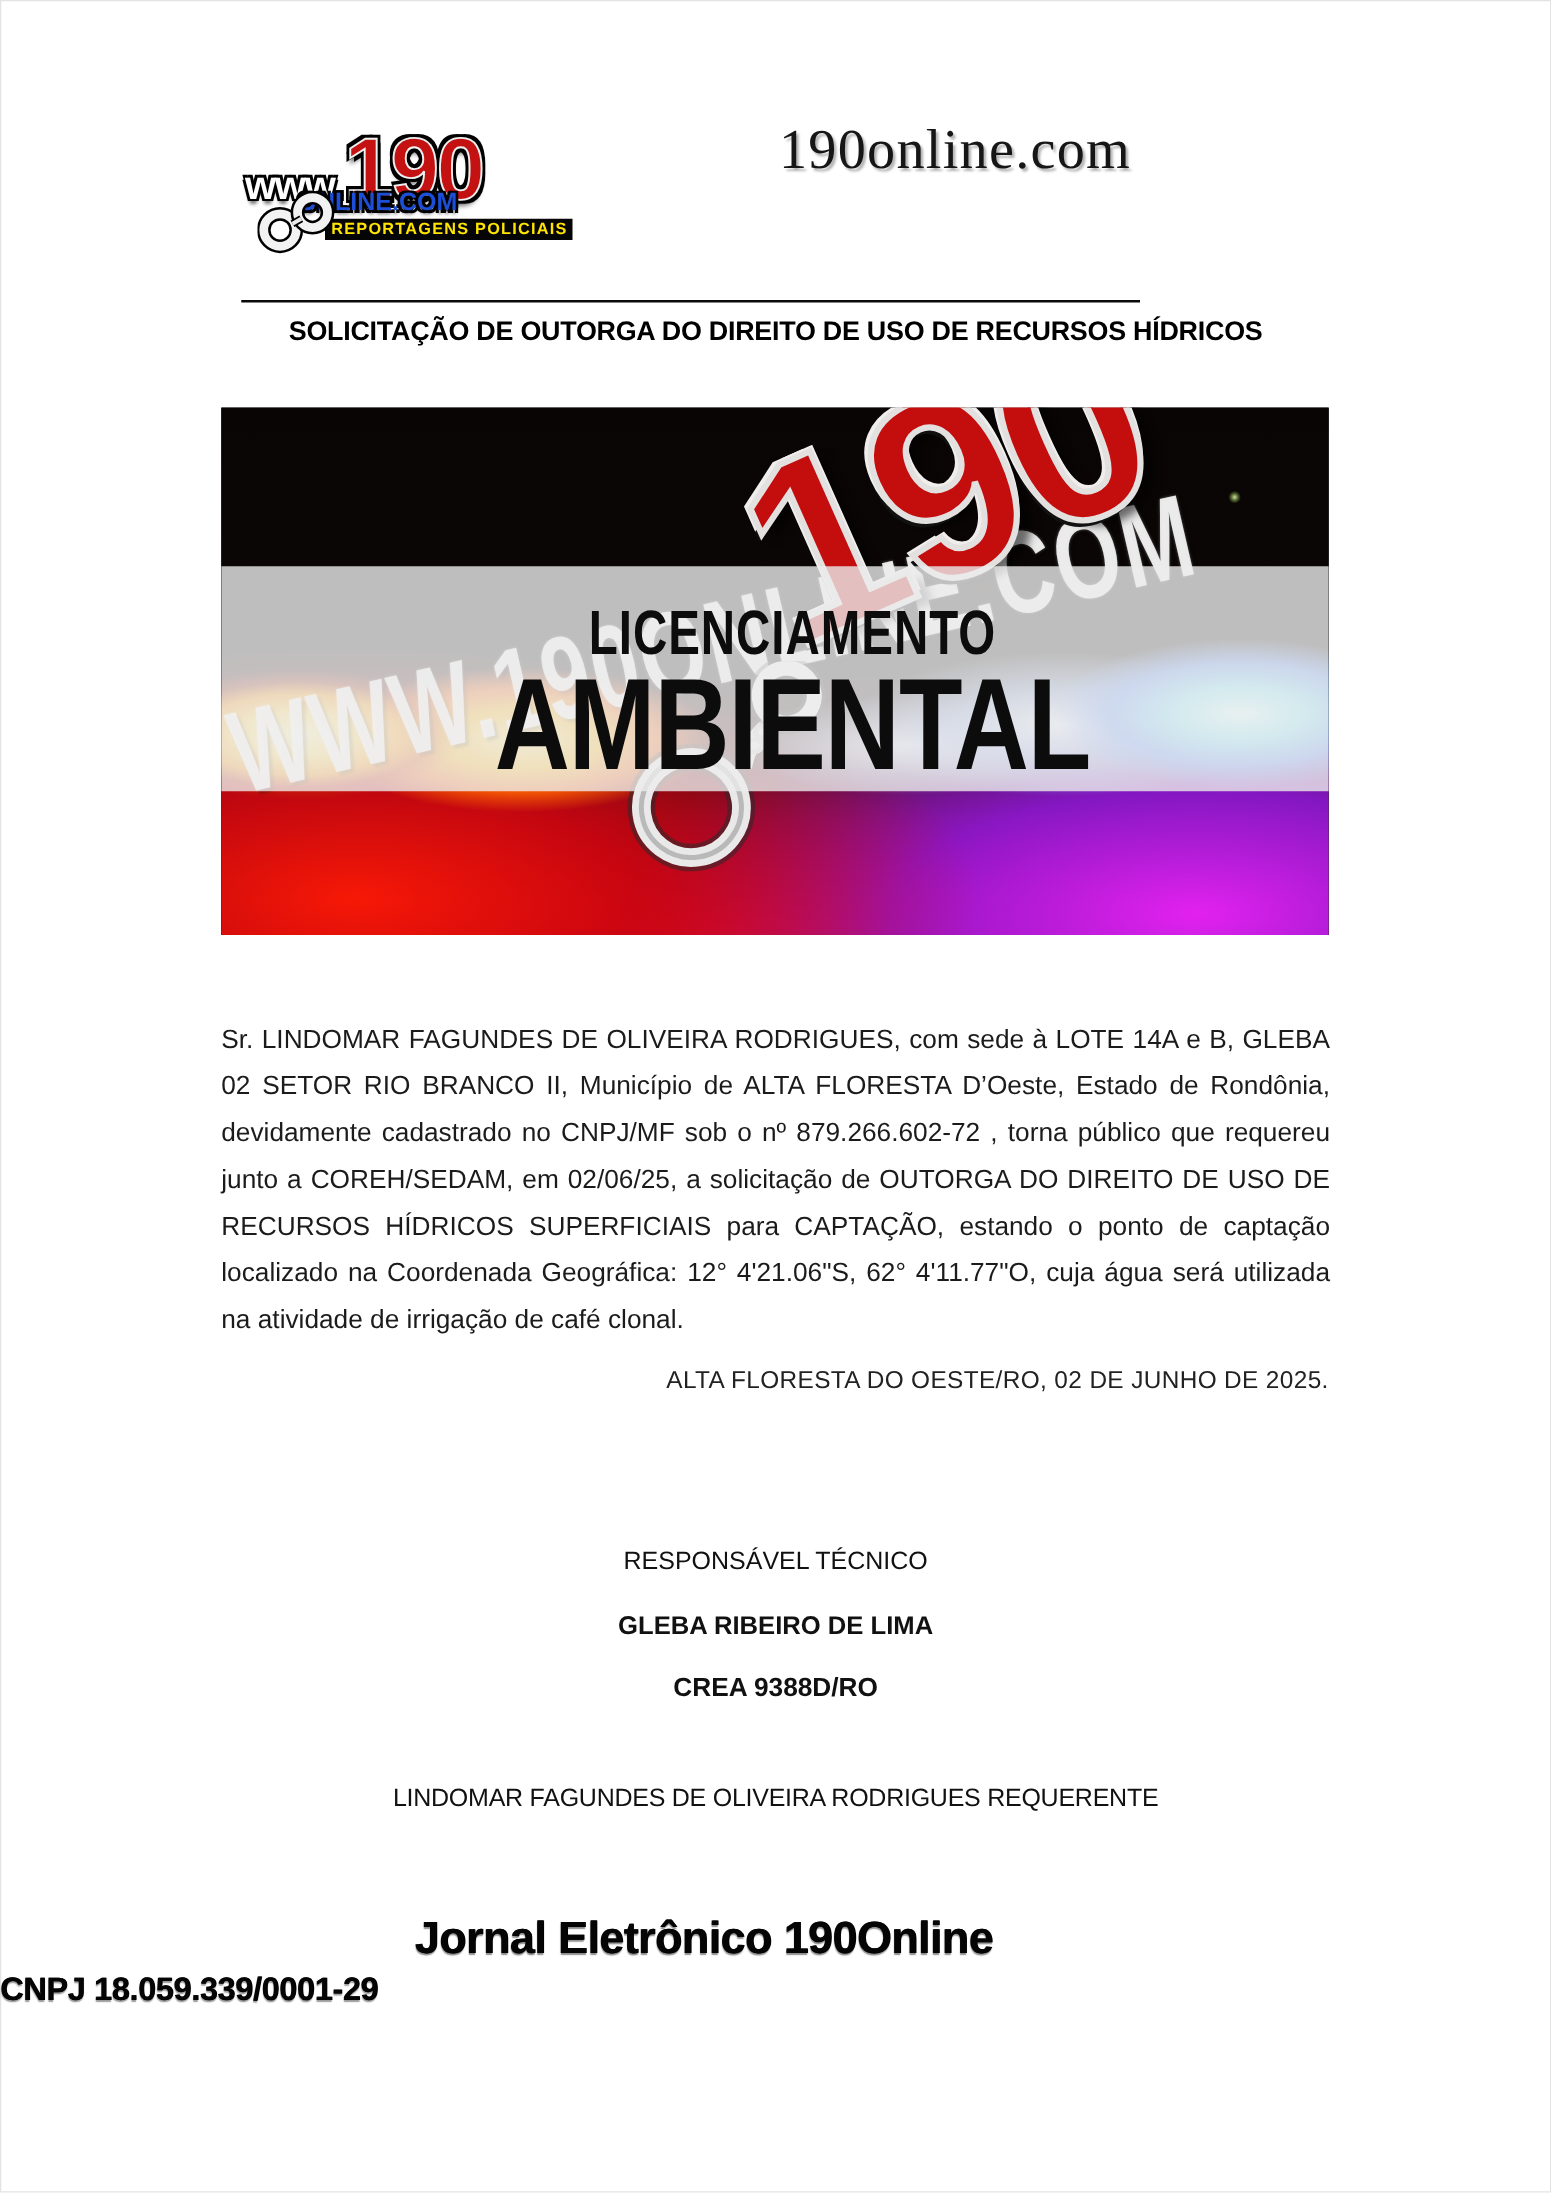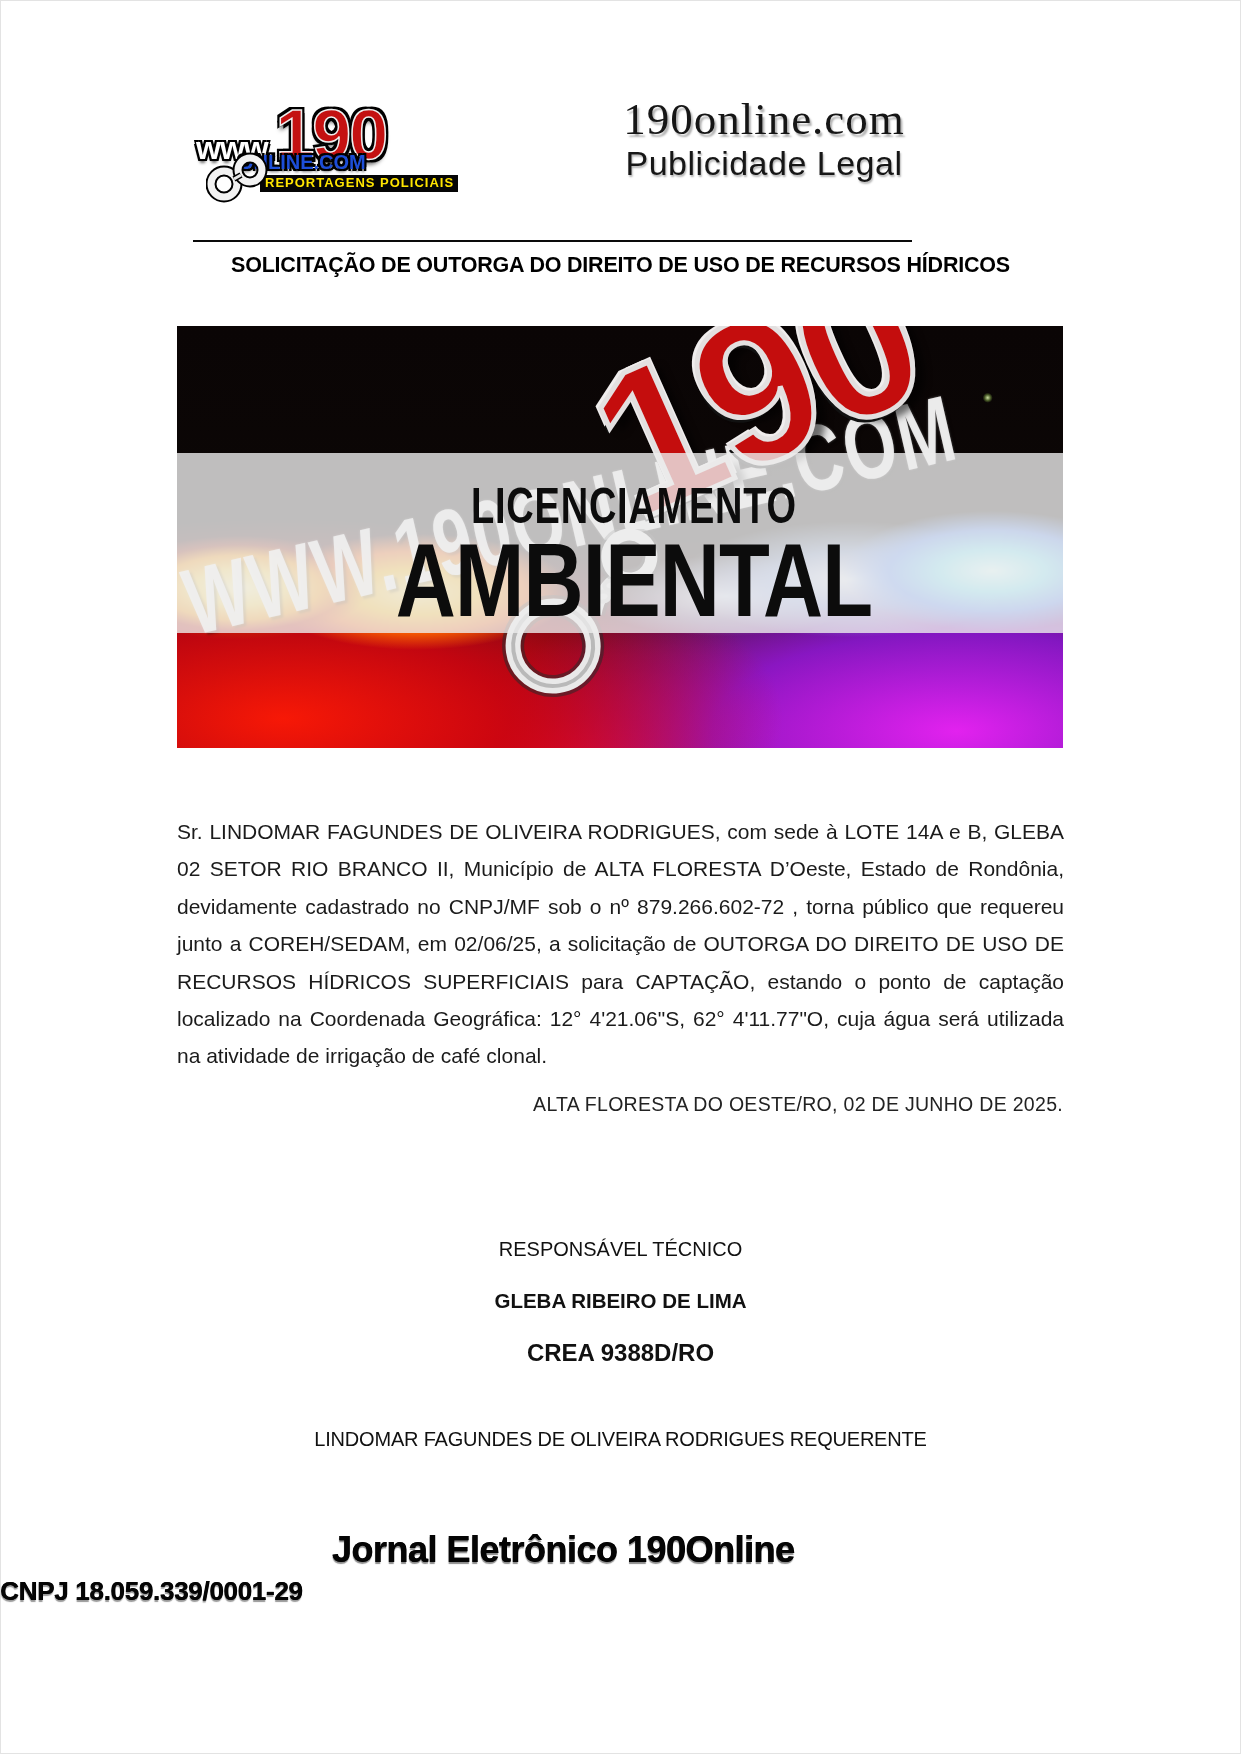--- a/index.html
+++ b/index.html
@@ -83,21 +83,21 @@
     position:absolute;left:177px;top:813px;width:887px;margin:0;
     font-size:21px;line-height:37.4px;text-align:justify;color:#1b1b1b;
   }
   .dateline{
     position:absolute;left:177px;top:1093px;width:886px;margin:0;text-align:right;
     font-size:19.5px;color:#222;letter-spacing:0.3px;
   }
   .center-line{position:absolute;left:177px;width:887px;margin:0;text-align:center;color:#111;}
   .resp-label{top:1238px;font-size:20px;}
   .resp-name{top:1289px;font-size:20.5px;font-weight:bold;}
-  .crea-line{top:1339px;font-size:24px;font-weight:bold;}
+  .crea-line{top:1339px;font-size:21px;font-weight:bold;}
   .requester-line{top:1428px;font-size:20px;font-weight:normal;letter-spacing:-0.2px;}
   
   .journal{
     position:absolute;left:0;top:1529px;width:1126px;margin:0;text-align:center;
     font-size:36px;font-weight:bold;color:#050505;letter-spacing:-0.5px;
     text-shadow:0.6px 0 0 #000, 0 2px 1px rgba(0,0,0,0.45);
   }
   .cnpj{
     position:absolute;left:0;top:1576px;width:1241px;margin:0;text-align:left;
     font-size:26px;font-weight:bold;color:#050505;letter-spacing:-0.3px;
@@ -121,21 +121,20 @@
         <circle cx="44" cy="18" r="12" fill="none" stroke="#000" stroke-width="11"></circle>
         <circle cx="44" cy="18" r="12" fill="none" stroke="#f2f2f2" stroke-width="7"></circle>
         <path d="M28 27 L35 23" stroke="#000" stroke-width="6"></path>
         <path d="M28 27 L35 23" stroke="#e8e8e8" stroke-width="3"></path>
       </svg>
     </span>
     <div class="logo-tagline">REPORTAGENS POLICIAIS</div>
   </div>
   <div class="masthead">
     <div class="site-name">190online.com</div>
-    <div class="site-subtitle">Publicidade Legal</div>
   </div>
 </header>
 
 <div class="separator"></div>
 
 <h1 class="doc-title">SOLICITAÇÃO DE OUTORGA DO DIREITO DE USO DE RECURSOS HÍDRICOS</h1>
 
 <div class="hero">
   <div class="hero-photo"></div>
   <div class="hero-wm">WWW.190ONLINE.COM</div>

